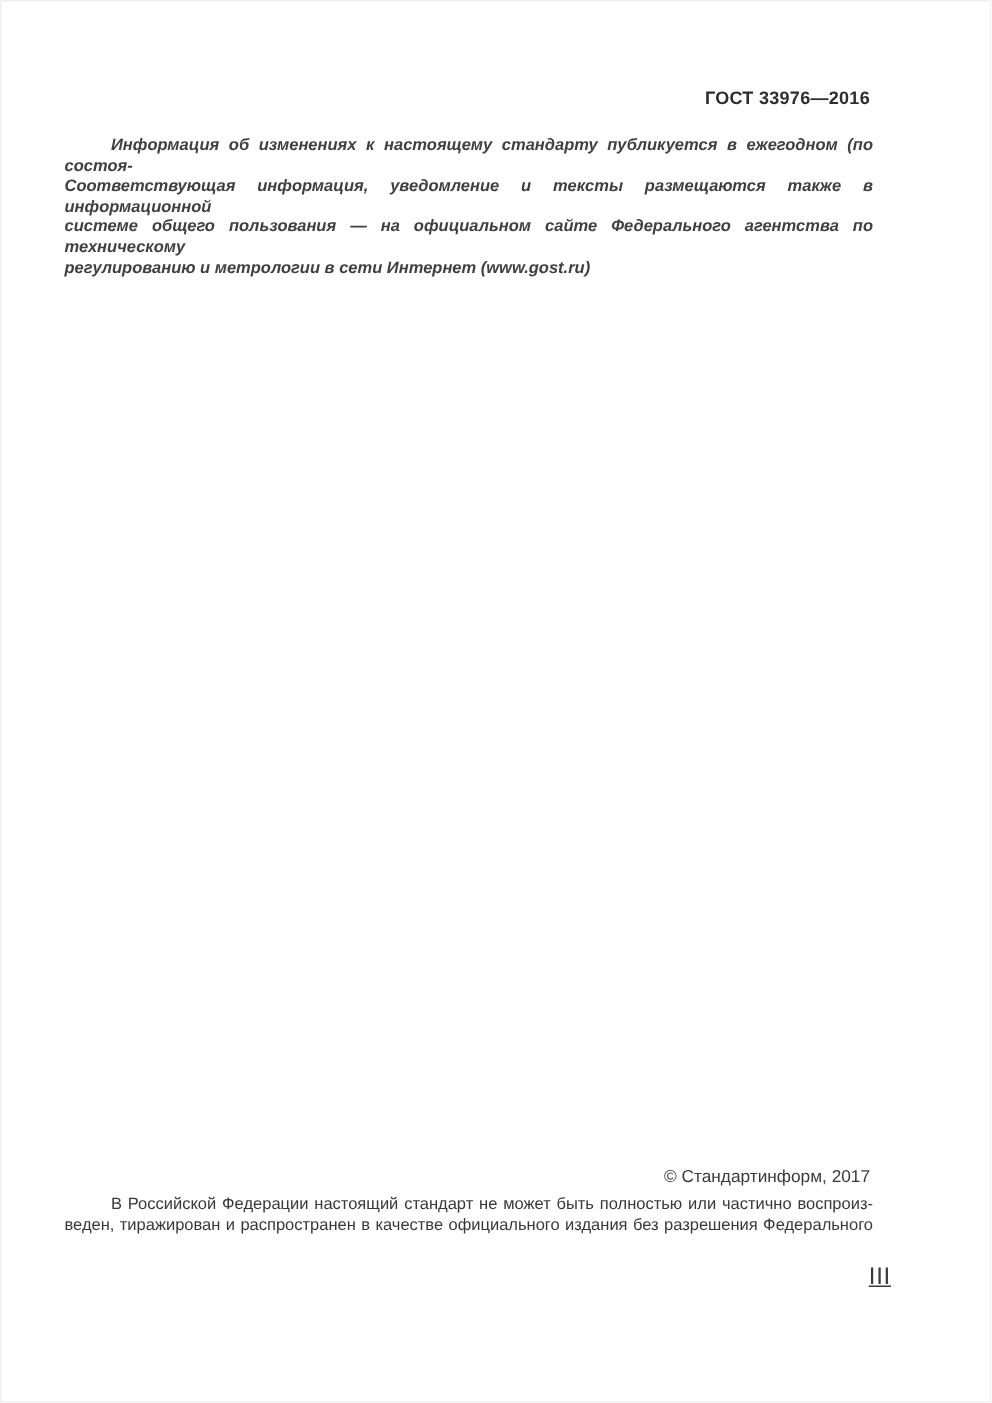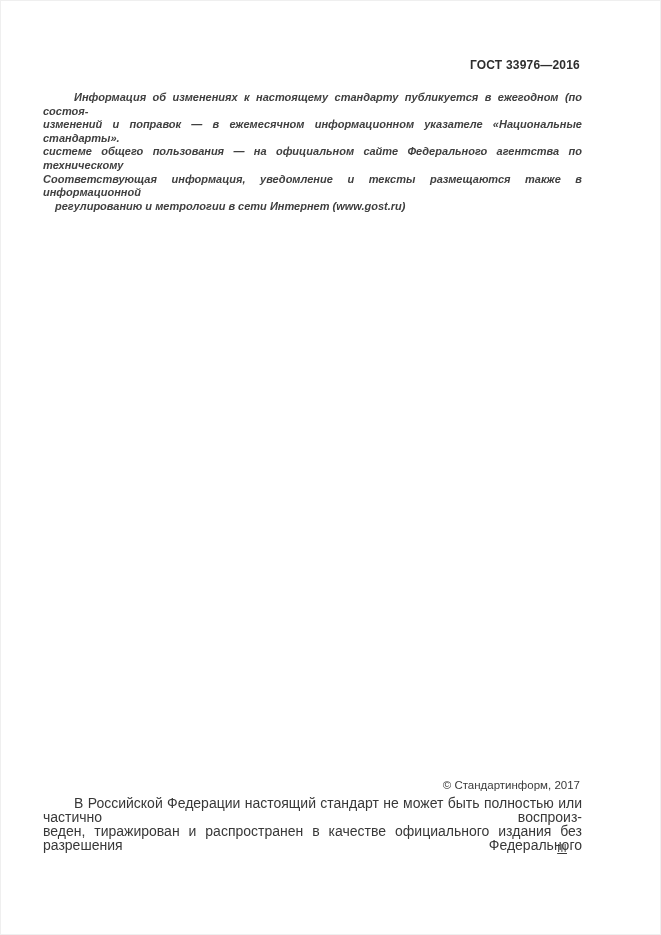--- a/index.html
+++ b/index.html
@@ -38,67 +38,65 @@
     line-height: 13.6px;
     font-style: italic;
     color: #404040;
     font-weight: bold;
   }
   .restriction-note {
     position: absolute;
     top: 795px;
     left: 42px;
     width: 539px;
-    font-size: 14px;
+    font-size: 11px;
     line-height: 14px;
     color: #383838;
   }
   .jline {
     text-align: justify;
     text-align-last: justify;
     white-space: normal;
   }
   .jline.first {
     text-indent: 31px;
   }
   .jline.lastline {
     text-align-last: left;
-    margin-left: 12px;
   }
   .copyright {
     position: absolute;
     top: 765px;
     right: 80px;
     font-size: 11.5px;
     color: #3a3a3a;
     white-space: nowrap;
     margin-top: 13px;
   }
   .page-number {
     position: absolute;
     top: 842px;
-    right: 93px;
-    font-size: 10px;
+    right: 66px;
+    font-size: 16px;
     color: #3a3a3a;
     letter-spacing: 0.5px;
     text-decoration: underline;
   }
 </style>
 </head>
 <body>
 
 <div class="page">
 
   <div class="doc-code">ГОСТ 33976—2016</div>
 
   <div class="amendments-note">
     <div class="jline first">Информация об изменениях к настоящему стандарту публикуется в ежегодном (по состоя-</div>
-    <div class="jline">изменений и поправок — в ежемесячном информационном указателе «Национальные стандарты».</div>
+    <div class="jline">Соответствующая информация, уведомление и тексты размещаются также в информационной</div>
     <div class="jline">системе общего пользования — на официальном сайте Федерального агентства по техническому</div>
-    <div class="jline">Соответствующая информация, уведомление и тексты размещаются также в информационной</div>
     <div class="jline lastline">регулированию и метрологии в сети Интернет (www.gost.ru)</div>
   </div>
 
   <div class="copyright">© Стандартинформ, 2017</div>
 
   <div class="restriction-note">
     <div class="jline first">В Российской Федерации настоящий стандарт не может быть полностью или частично воспроиз-</div>
     <div class="jline">веден, тиражирован и распространен в качестве официального издания без разрешения Федерального</div>
   </div>
 

